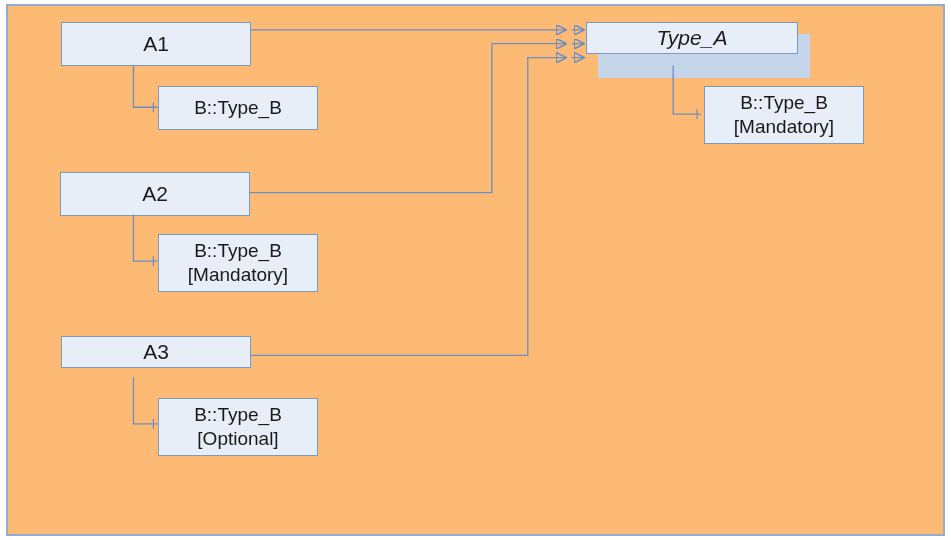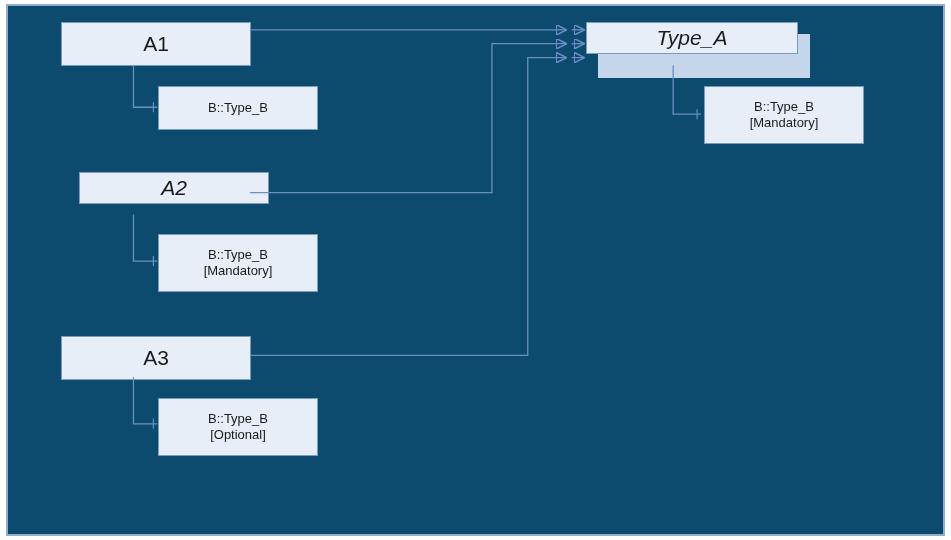--- a/index.html
+++ b/index.html
@@ -10,31 +10,31 @@
     height: 540px;
     position: relative;
   }
   .canvas {
     position: absolute;
     left: 6px;
     top: 4px;
     width: 939px;
     height: 532px;
     border: 2px solid #8faed1;
-    background: #0c4a6e;
+    background: #fdba74;
   }
   .node {
     position: absolute;
     background: #e7eef7;
     border: 1.5px solid #7a9bc0;
     display: flex;
     align-items: center;
     justify-content: center;
     text-align: center;
-    font-size: 13px;
+    font-size: 19px;
     color: #1a1a1a;
     line-height: 1.25;
   }
   .node.main { font-size: 21px; }
   .node.italic { font-style: italic; }
   .shadow {
     position: absolute;
     background: #c6d6ea;
   }
   svg.connectors {
@@ -52,29 +52,29 @@
   <div class="shadow" style="left:590px; top:28px; width:212px; height:44px;"></div>
 
   <div class="node main" style="left:53px; top:16px; width:190px; height:44px;">
     <span>A1</span>
   </div>
 
   <div class="node" style="left:150px; top:80px; width:160px; height:44px;">
     <span>B::Type_B</span>
   </div>
 
-  <div class="node main" style="left:71px; top:166px; width:190px; height:32px;font-style:italic;">
+  <div class="node main" style="left:52px; top:166px; width:190px; height:44px;">
     <span>A2</span>
   </div>
 
   <div class="node" style="left:150px; top:228px; width:160px; height:58px;">
     <span>B::Type_B<br>[Mandatory]</span>
   </div>
 
-  <div class="node main" style="left:53px; top:330px; width:190px; height:44px;">
+  <div class="node main" style="left:53px; top:330px; width:190px; height:32px;">
     <span>A3</span>
   </div>
 
   <div class="node" style="left:150px; top:392px; width:160px; height:58px;">
     <span>B::Type_B<br>[Optional]</span>
   </div>
 
   <div class="node main italic" style="left:578px; top:16px; width:212px; height:32px;">
     <span>Type_A</span>
   </div>

